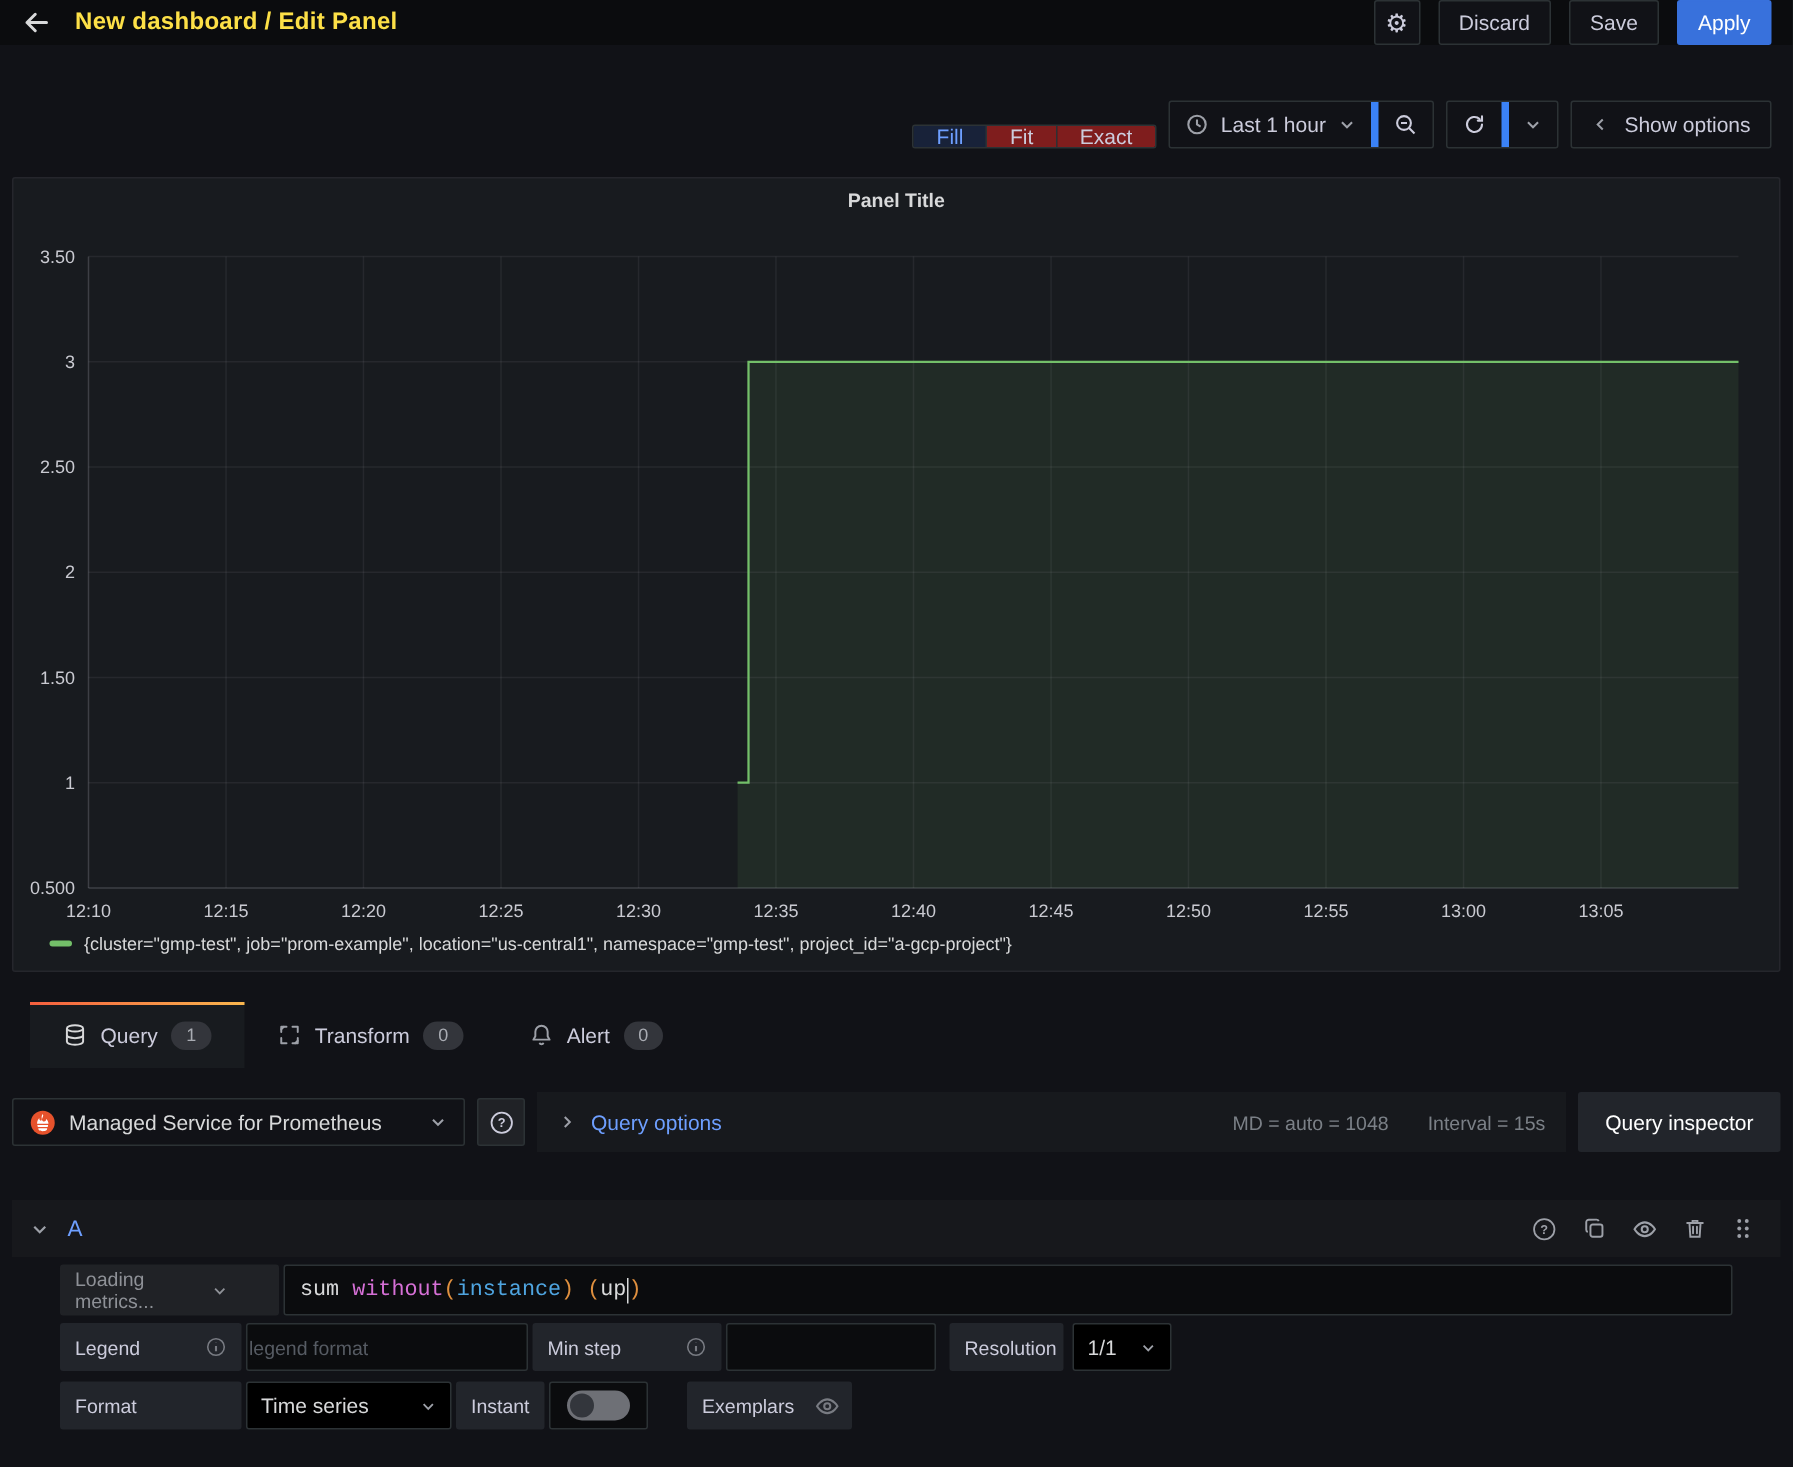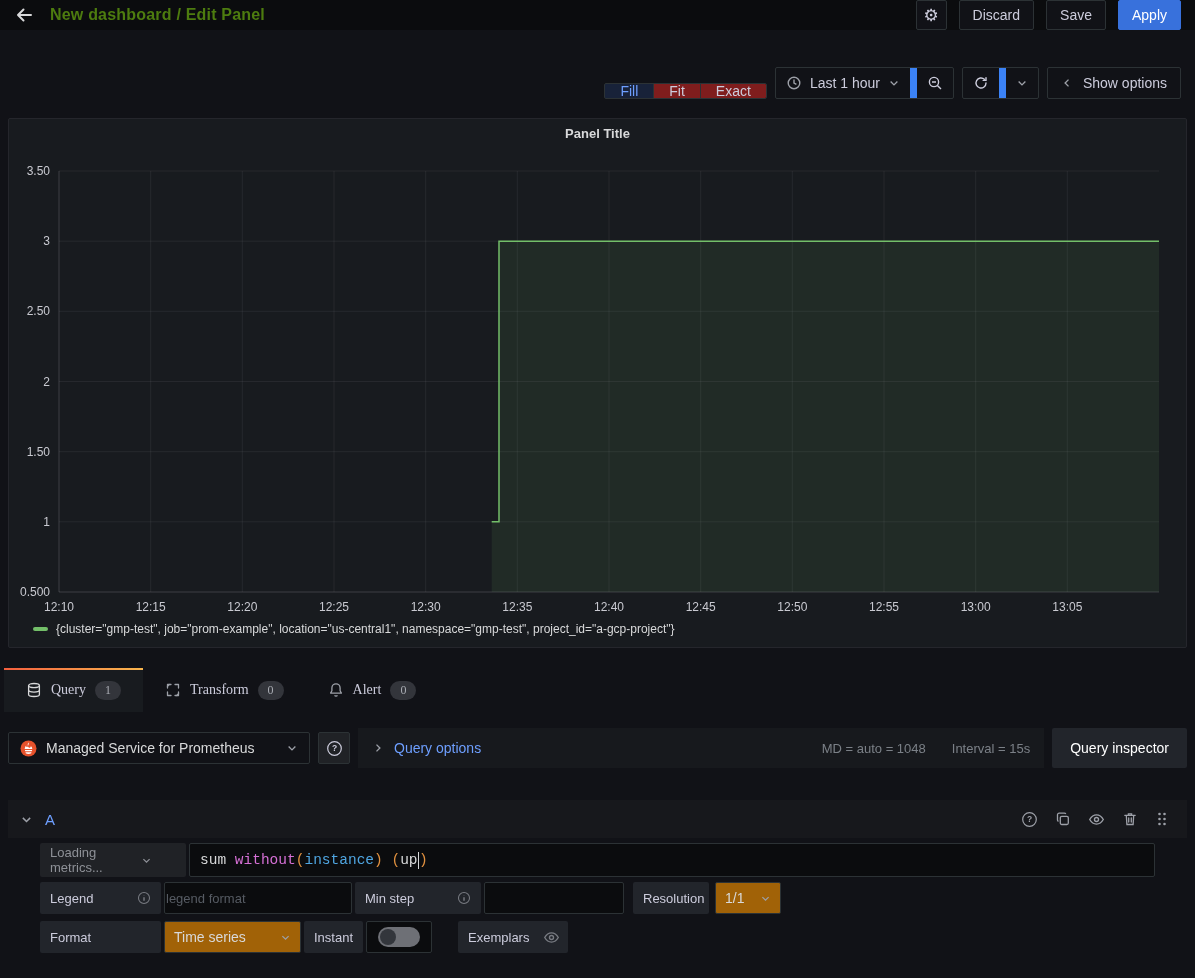--- a/index.html
+++ b/index.html
@@ -14,59 +14,59 @@
   }
   .icon { display:inline-flex; align-items:center; justify-content:center; flex:0 0 auto; }
   svg { display:block; }
 
   
   .topbar {
     position:absolute; top:0; left:0; right:0; height:40;
     background:#0b0c0e; display:flex; align-items:center; padding:0 14px; gap:16px;
   }
   .back-btn { color:#d8d9da; cursor:pointer; }
-  .topbar-title { font-size:16px; font-weight:600; color:#4d7c0f; letter-spacing:.2px; }
+  .topbar-title { font-size:16px; font-weight:600; color:#fde047; letter-spacing:.2px; }
   .topbar-right { margin-left:auto; display:flex; gap:12px; align-items:center; }
   .btn {
     height:30px; display:flex; align-items:center; justify-content:center;
     padding:0 13px; border:1px solid #2c3235; border-radius:2px;
     background:#111217; color:#ccccdc; font-size:14px; cursor:pointer; white-space:nowrap;
   }
   .btn.icon-btn { width:31px; padding:0; color:#ccccdc; }
   .btn.primary { background:#3871dc; border-color:#3871dc; color:#fff; font-weight:500; }
 
   
   .toolbar { position:absolute; top:67px; right:14px; height:32px; display:flex; gap:8px; align-items:stretch; }
   .seg-group { display:flex; border:1px solid #2c3235; border-radius:2px; overflow:hidden;margin-top:16px; }
   .seg { display:flex; align-items:center; padding:0 15px; color:#ccccdc; cursor:pointer; border-right:1px solid #2c3235; background:#7f1d1d; }
   .seg:last-child { border-right:none; }
   .seg.active { background:rgba(61,113,217,.18); color:#6e9fff; }
   .tool-group { display:flex; border:1px solid #2c3235; border-radius:2px; overflow:hidden; background:#111217; }
-  .tool-item { display:flex; align-items:center; gap:8px; padding:0 10px; cursor:pointer; color:#ccccdc; border-right:7px solid #3b82f6; }
+  .tool-item { display:flex; align-items:center; gap:8px; padding:0 10px; cursor:pointer; color:#ccccdc; border-right:5px solid #3b82f6; }
   .tool-item:last-child { border-right:none; }
   .tool-item .muted { color:#9da0a8; }
   .show-options { display:flex; align-items:center; gap:10px; border:1px solid #2c3235; border-radius:2px; padding:0 13px; background:#111217; cursor:pointer; }
 
   
   .panel {
     position:absolute; top:118px; left:8px; width:1179px; height:530px;
     background:#181b1f; border:1px solid #25262c; border-radius:2px;
   }
   .panel-title { text-align:center; padding-top:7px; font-size:13px; font-weight:700; color:#d8d9da; }
   .chart-svg { position:absolute; left:0; top:44px; }
   .grid { stroke:rgba(204,204,220,.08); stroke-width:1; }
   .axisline { stroke:rgba(204,204,220,.14); stroke-width:1; }
   .tick { fill:#c9cad1; font-size:12px; font-family:"Liberation Sans",sans-serif; }
   .ty { text-anchor:end; }
   .tx { text-anchor:middle; }
   .panel-legend { position:absolute; left:24px; top:503px; display:flex; align-items:center; gap:8px; font-size:12px; color:#d8d9da; cursor:pointer; }
   .legend-swatch { width:15px; height:4px; border-radius:2px; }
 
   
-  .tabs { position:absolute; top:668px; left:4px; height:44px; display:flex;font-family:Liberation Serif, serif; }
+  .tabs { position:absolute; top:668px; left:20px; height:44px; display:flex; }
   .tab { position:relative; display:flex; align-items:center; gap:9px; padding:0 22px; cursor:pointer; color:#ccccdc; }
   .tab .tab-icon { color:#9da0a8; }
   .tab.active { background:#181b1f; }
   .tab.active .tab-icon { color:#d8d9da; }
   .tab.active::before { content:""; position:absolute; top:0; left:0; right:0; height:2px;
     background:linear-gradient(90deg,#f55f3e 0%,#f9b64e 100%); }
   .count-badge { background:#33353b; color:#a9acb3; border-radius:10px; padding:1px 10px; font-size:12px; line-height:17px; }
 
   
   .ds-row { position:absolute; top:728px; left:8px; right:8px; height:40px; display:flex; align-items:center; gap:8px; }
@@ -100,21 +100,21 @@
   .tok-cursor { display:inline-block; width:1.5px; height:17px; background:#d8d9da; vertical-align:middle; }
 
   .opt-row { position:absolute; left:40px; height:32px; display:flex; align-items:center; }
   .row-legend { top:882px; } .row-format { top:921px; }
   .label-block { height:32px; background:#22252b; border-radius:2px; display:flex; align-items:center;
     justify-content:space-between; padding:0 10px; font-size:13px; font-weight:500; color:#ccccdc; gap:14px; }
   .label-block .icon { color:#787b82; }
   .text-input { height:32px; background:#0b0c0e; border:1px solid #2c3235; border-radius:2px;
     color:#d8d9da; font-size:13px; padding:0 1px; font-family:"Liberation Sans",sans-serif; outline:none; }
   .text-input::placeholder { color:#565b63; }
-  .mini-select { height:32px; background:#a16207; border:1px solid #2c3235; border-radius:2px;
+  .mini-select { height:32px; background:#000000; border:1px solid #2c3235; border-radius:2px;
     display:flex; align-items:center; justify-content:space-between; padding:0 9px; cursor:pointer; color:#d8d9da; }
   .switch-box { width:66px; height:32px; background:#0b0c0e; border:1px solid #2c3235; border-radius:2px;
     display:flex; align-items:center; justify-content:center; cursor:pointer; }
   .switch-track { width:42px; height:20px; border-radius:10px; background:#6e7076; position:relative; }
   .switch-knob { position:absolute; left:2px; top:2px; width:16px; height:16px; border-radius:50%; background:#33363c; }
   .eye-blue { color:#5794f2; }
 </style>
 </head>
 <body>
 

